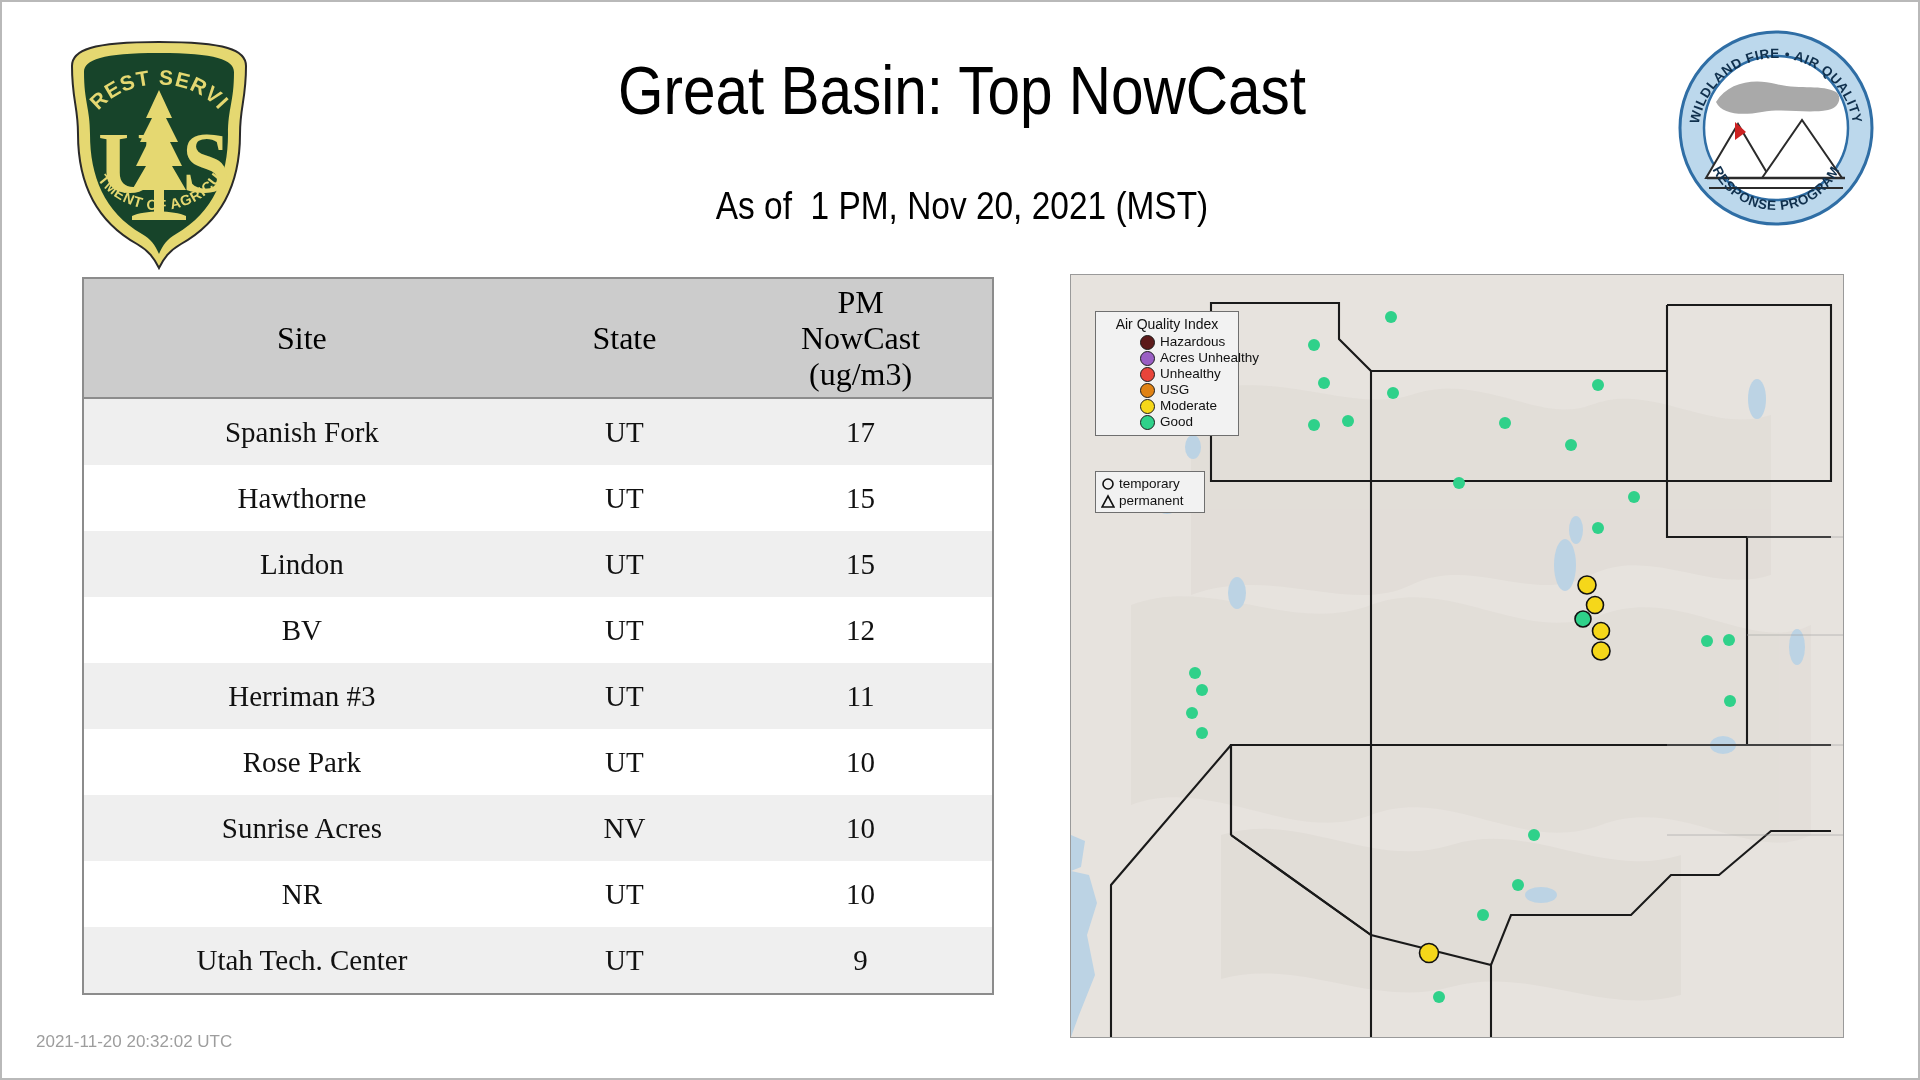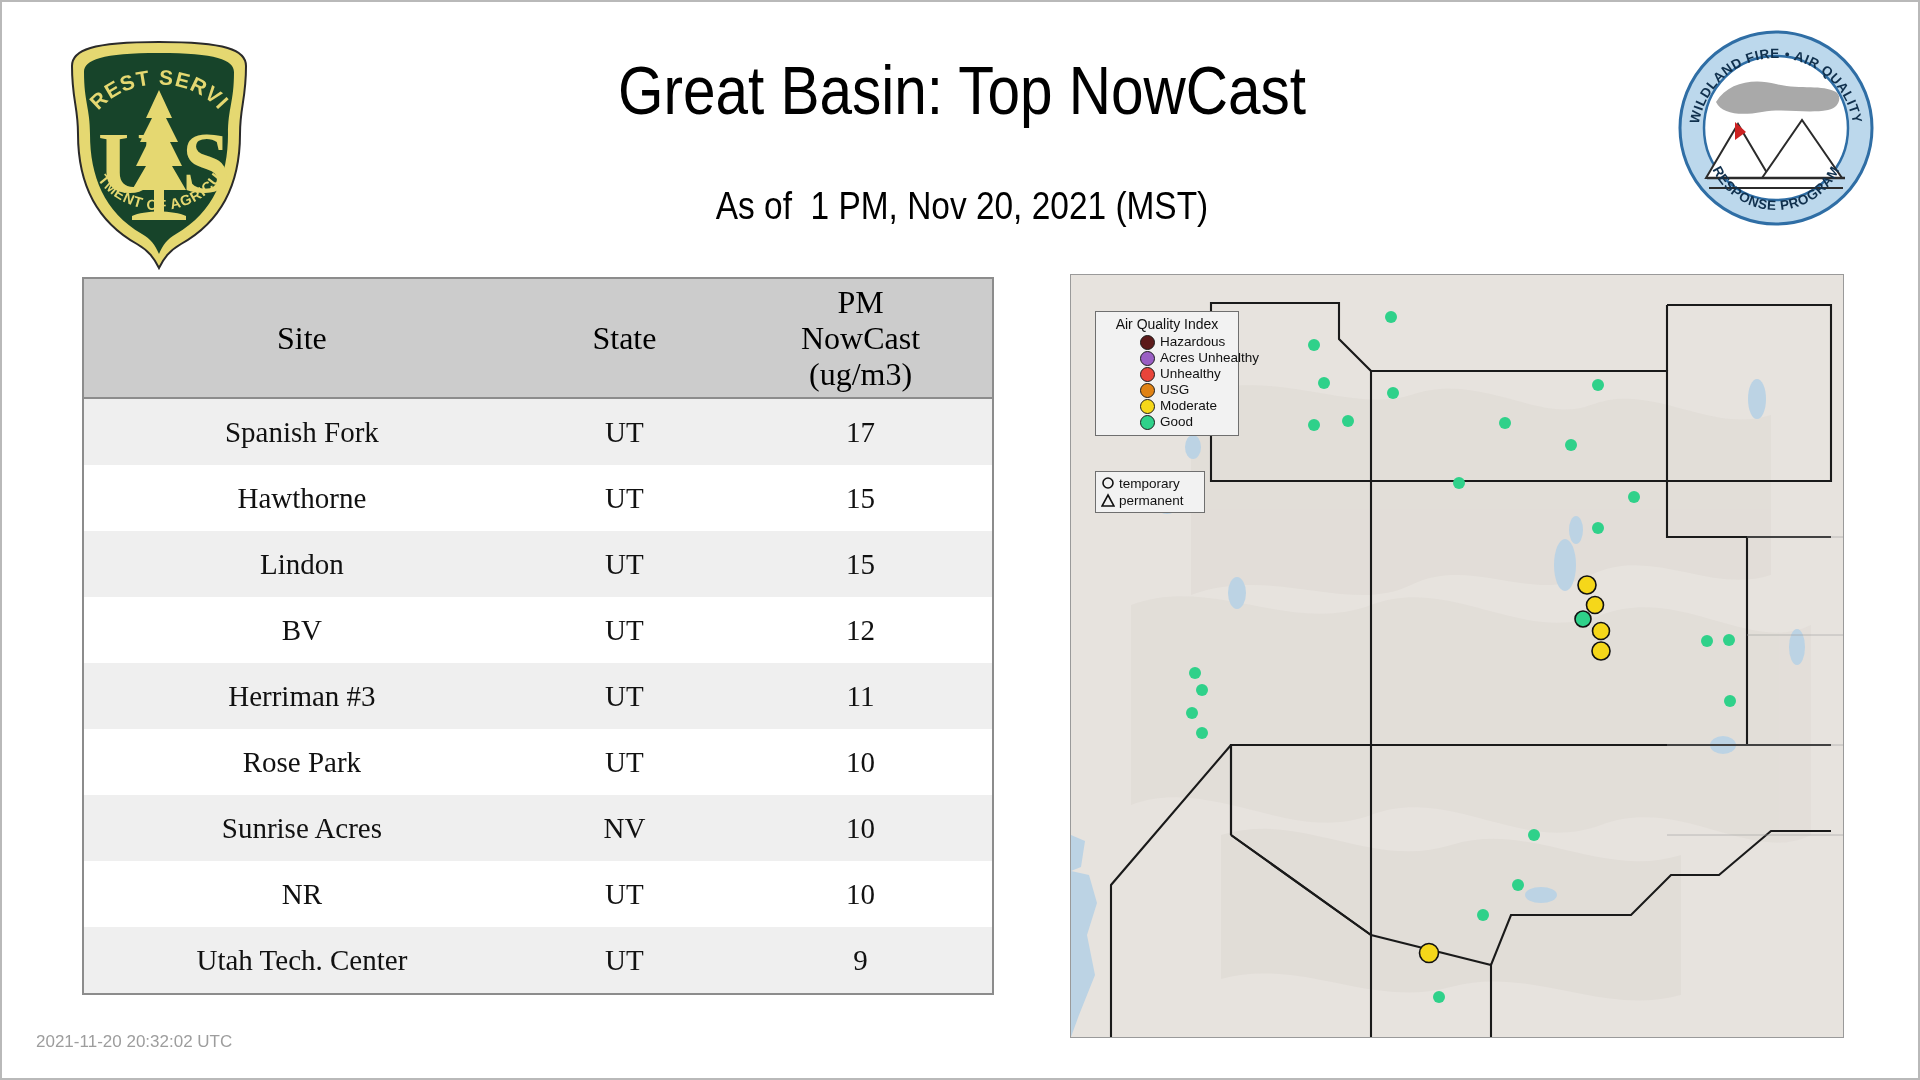--- a/index.html
+++ b/index.html
@@ -83,21 +83,21 @@
   #aqi-legend{left:24px;top:36px;width:130px;padding:4px 6px 5px 6px;}
   #aqi-legend .lg-title{font-size:14px;text-align:center;margin-bottom:2px;}
   #aqi-legend .lg-row{display:flex;align-items:center;height:16px;margin-left:38px;}
   #aqi-legend .dot{
     width:13px;height:13px;border-radius:50%;
     border:1.4px solid #1b1b1b;margin-right:5px;flex:none;
   }
   #aqi-legend .lg-label{font-size:13.5px;line-height:16px;white-space:nowrap;}
 
   #site-legend{left:24px;top:196px;width:98px;padding:3px 5px;}
-  #site-legend .sl-row{display:flex;height:17px;}
+  #site-legend .sl-row{display:flex;align-items:center;height:17px;}
   #site-legend .sl-label{font-size:13.5px;line-height:17px;margin-left:4px;}
 
   #timestamp{
     position:absolute;left:34px;top:1030px;
     font-family:"Liberation Sans",sans-serif;
     font-size:17px;color:#9d9d9d;
   }
 </style>
 </head>
 <body>

